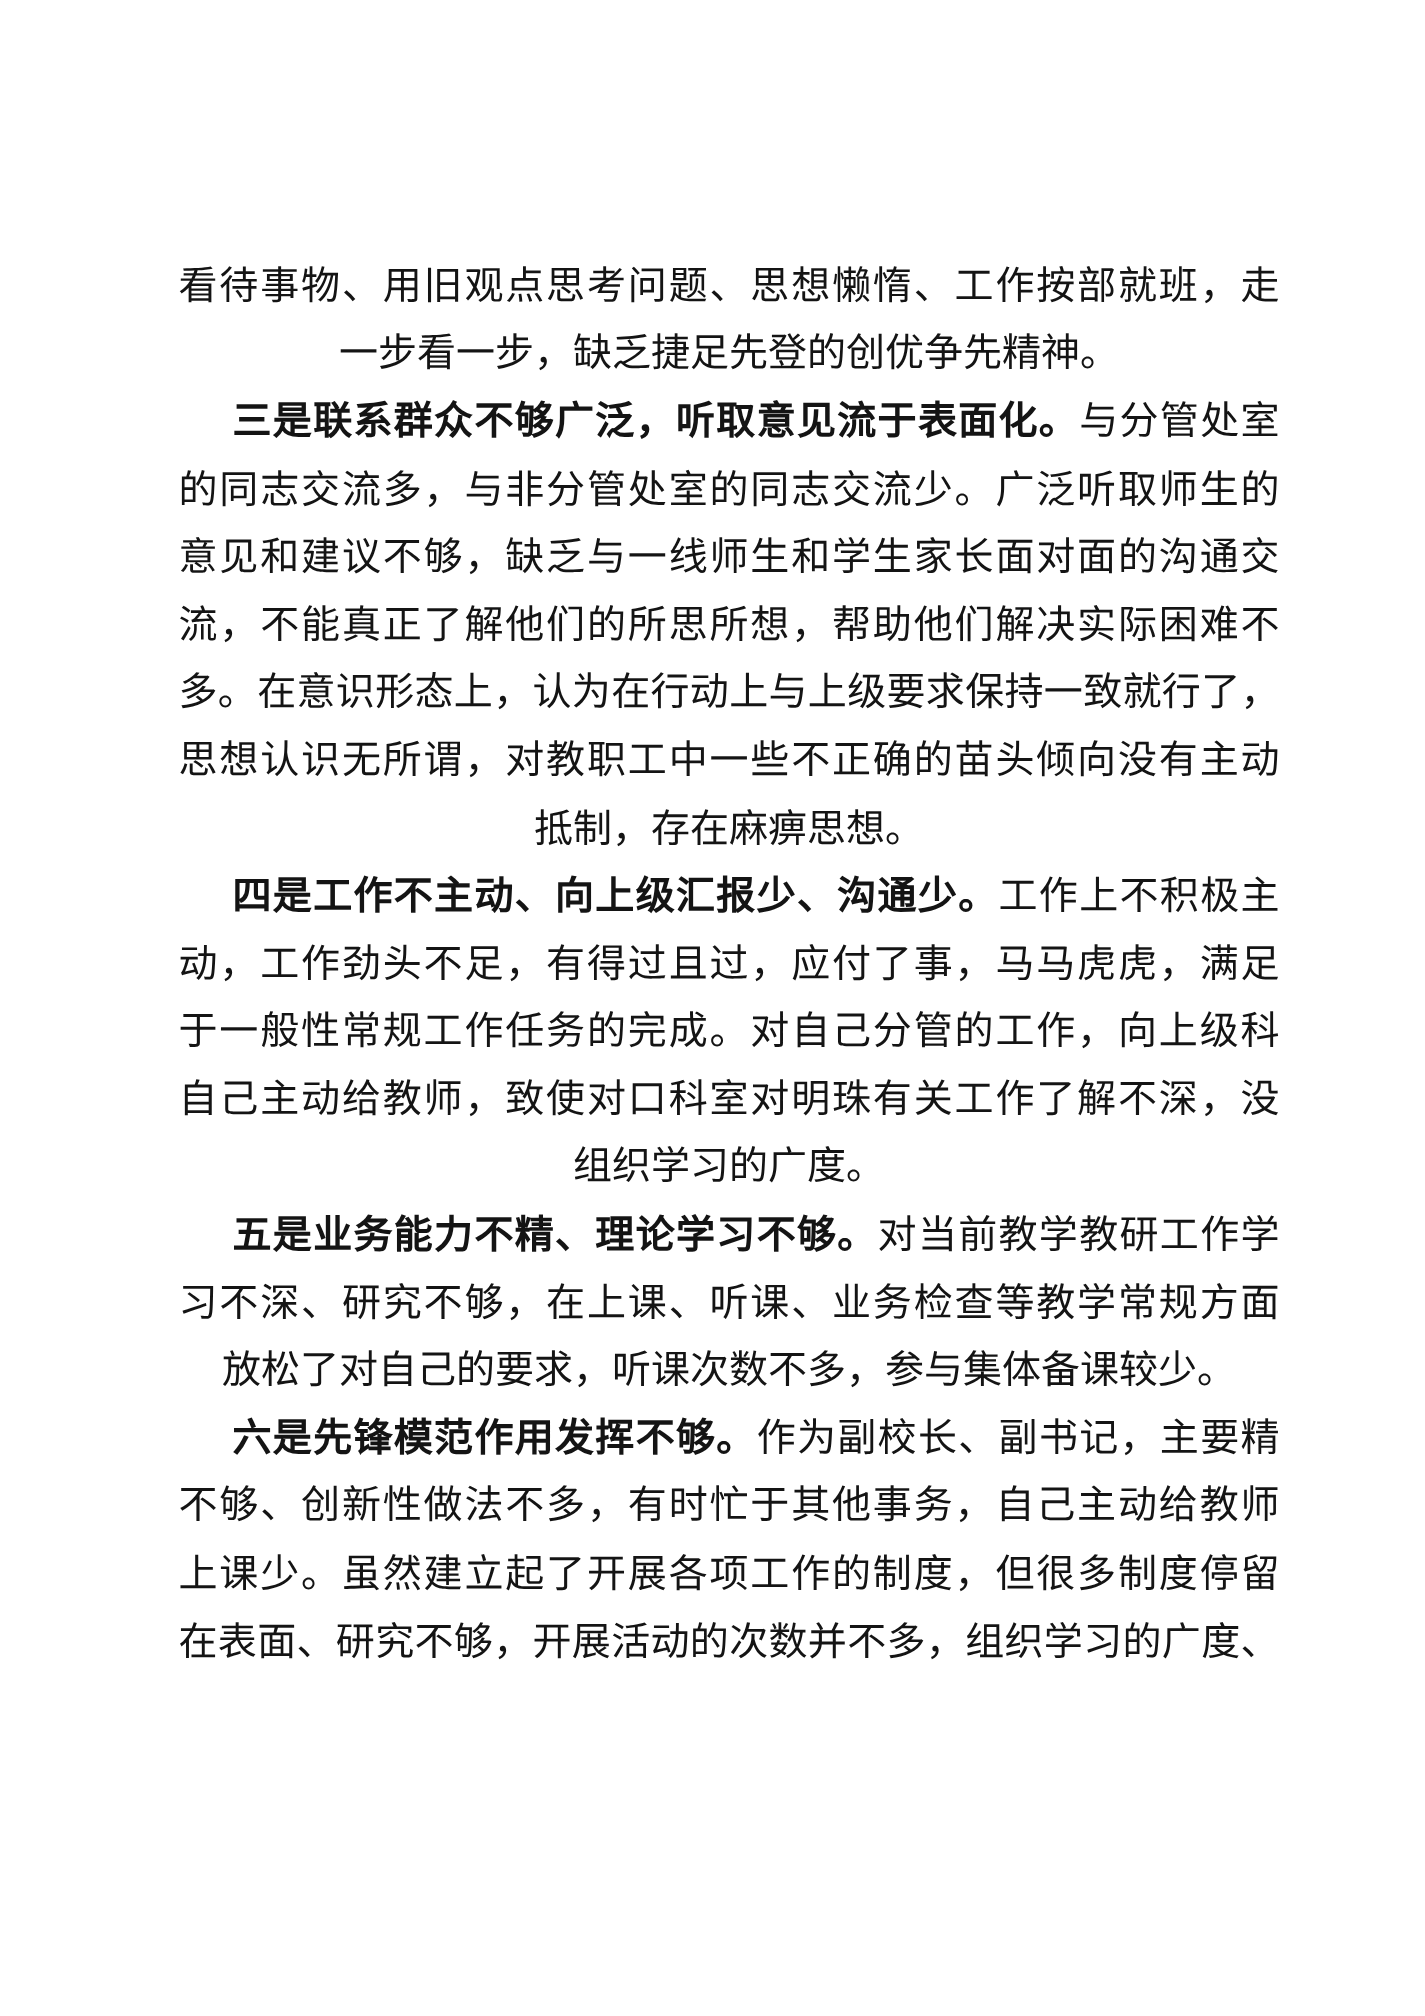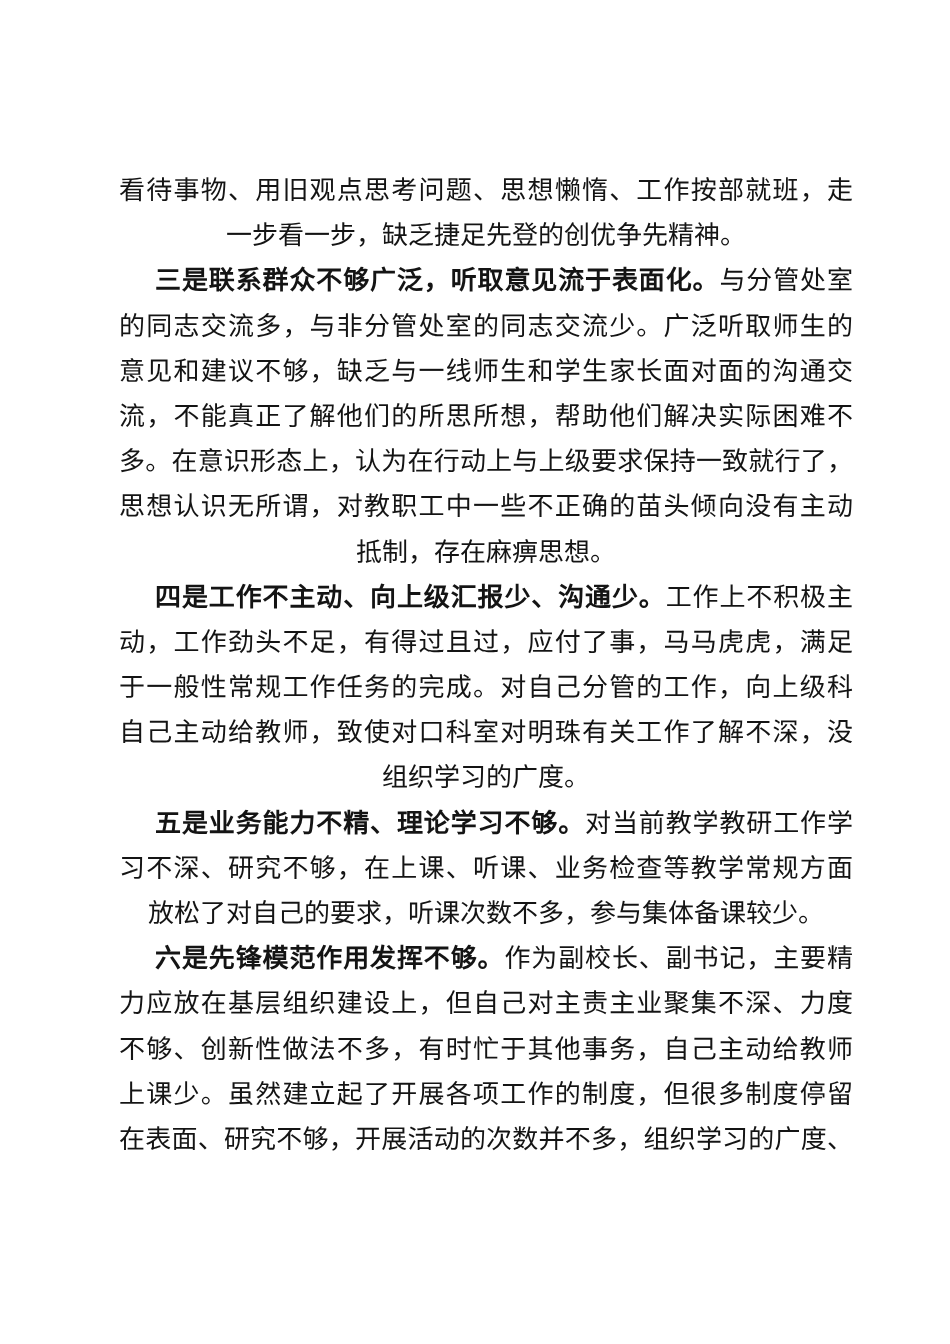--- a/index.html
+++ b/index.html
@@ -58,18 +58,17 @@
       <div class="line">抵制，存在麻痹思想。</div>
       <div class="line justify indent"><span class="lead-bold">四是工作不主动、向上级汇报少、沟通少。</span>工作上不积极主</div>
       <div class="line justify">动，工作劲头不足，有得过且过，应付了事，马马虎虎，满足</div>
       <div class="line justify">于一般性常规工作任务的完成。对自己分管的工作，向上级科</div>
       <div class="line justify">自己主动给教师，致使对口科室对明珠有关工作了解不深，没</div>
       <div class="line">组织学习的广度。</div>
       <div class="line justify indent"><span class="lead-bold">五是业务能力不精、理论学习不够。</span>对当前教学教研工作学</div>
       <div class="line justify">习不深、研究不够，在上课、听课、业务检查等教学常规方面</div>
       <div class="line">放松了对自己的要求，听课次数不多，参与集体备课较少。</div>
       <div class="line justify indent"><span class="lead-bold">六是先锋模范作用发挥不够。</span>作为副校长、副书记，主要精</div>
-      <div class="line justify">力应放在基层组织建设上，但自己对主责主业聚集不深、力度</div>
       <div class="line justify">不够、创新性做法不多，有时忙于其他事务，自己主动给教师</div>
       <div class="line justify">上课少。虽然建立起了开展各项工作的制度，但很多制度停留</div>
       <div class="line justify">在表面、研究不够，开展活动的次数并不多，组织学习的广度、</div>
     </main>
 </div>
 
 </body></html>

